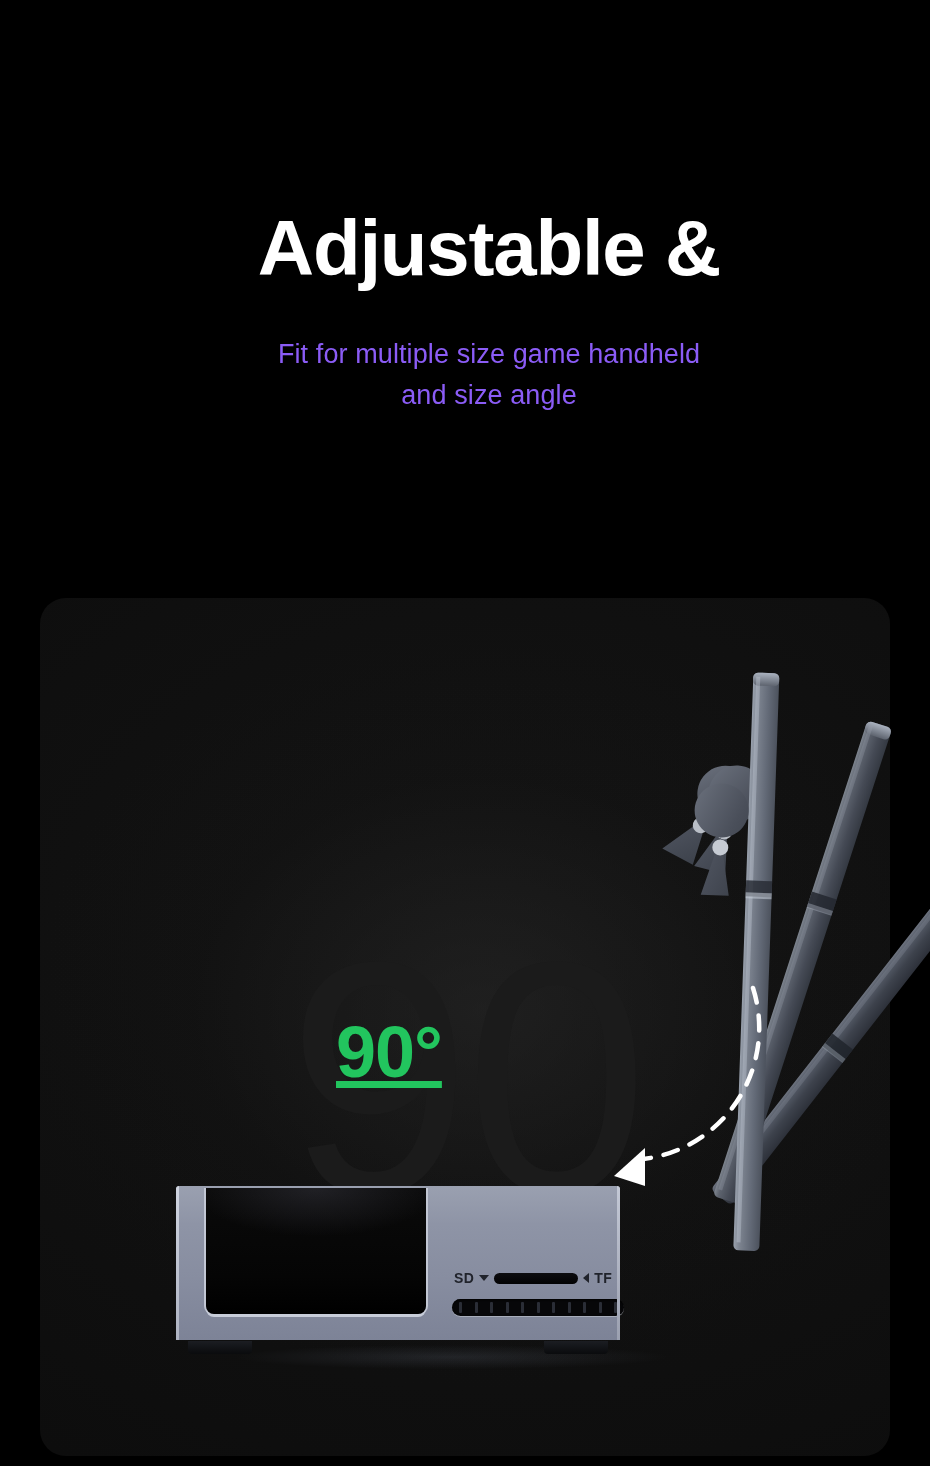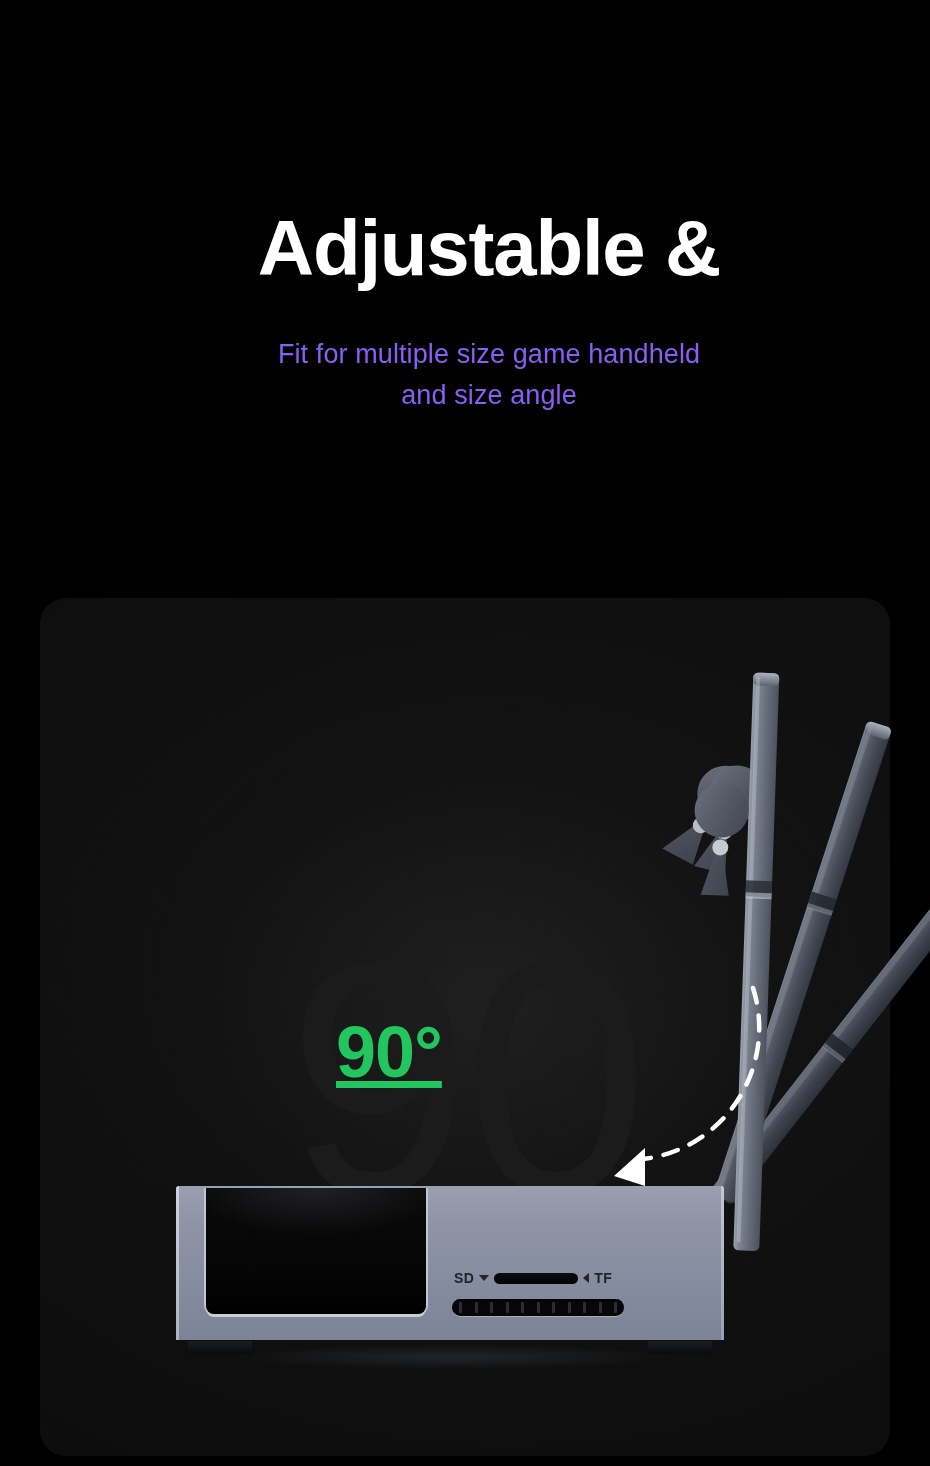--- a/index.html
+++ b/index.html
@@ -42,21 +42,21 @@
   .deg-label{
     position:absolute; left:336px; top:1016px;
     font-size:72px; font-weight:700; color:#22c55e; letter-spacing:-1px;
     line-height:1; z-index:14;text-decoration:underline;
   }
 
   
   .scene{ position:absolute; left:0; top:0; width:930px; height:1466px; z-index:10; }
 
   
-  .dock{ position:absolute; left:176px; top:1186px; width:548px; height:168px; z-index:12; }
+  .dock{ position:absolute; left:176px; top:1186px; width:444px; height:168px; z-index:12; }
   .dock-body{
     position:absolute; inset:0 0 14px 0;
     background:linear-gradient(180deg,#9aa0b0 0%, #8e94a6 25%, #878da0 60%, #7d8397 100%);
     border-radius:4px 4px 2px 2px;
   }
   .dock-body:before{
     content:""; position:absolute; left:0; top:0; width:3px; height:100%;
     background:linear-gradient(180deg,#cfd4e0,#aeb3c2); border-radius:3px 0 0 0;
   }
   .dock-body:after{

